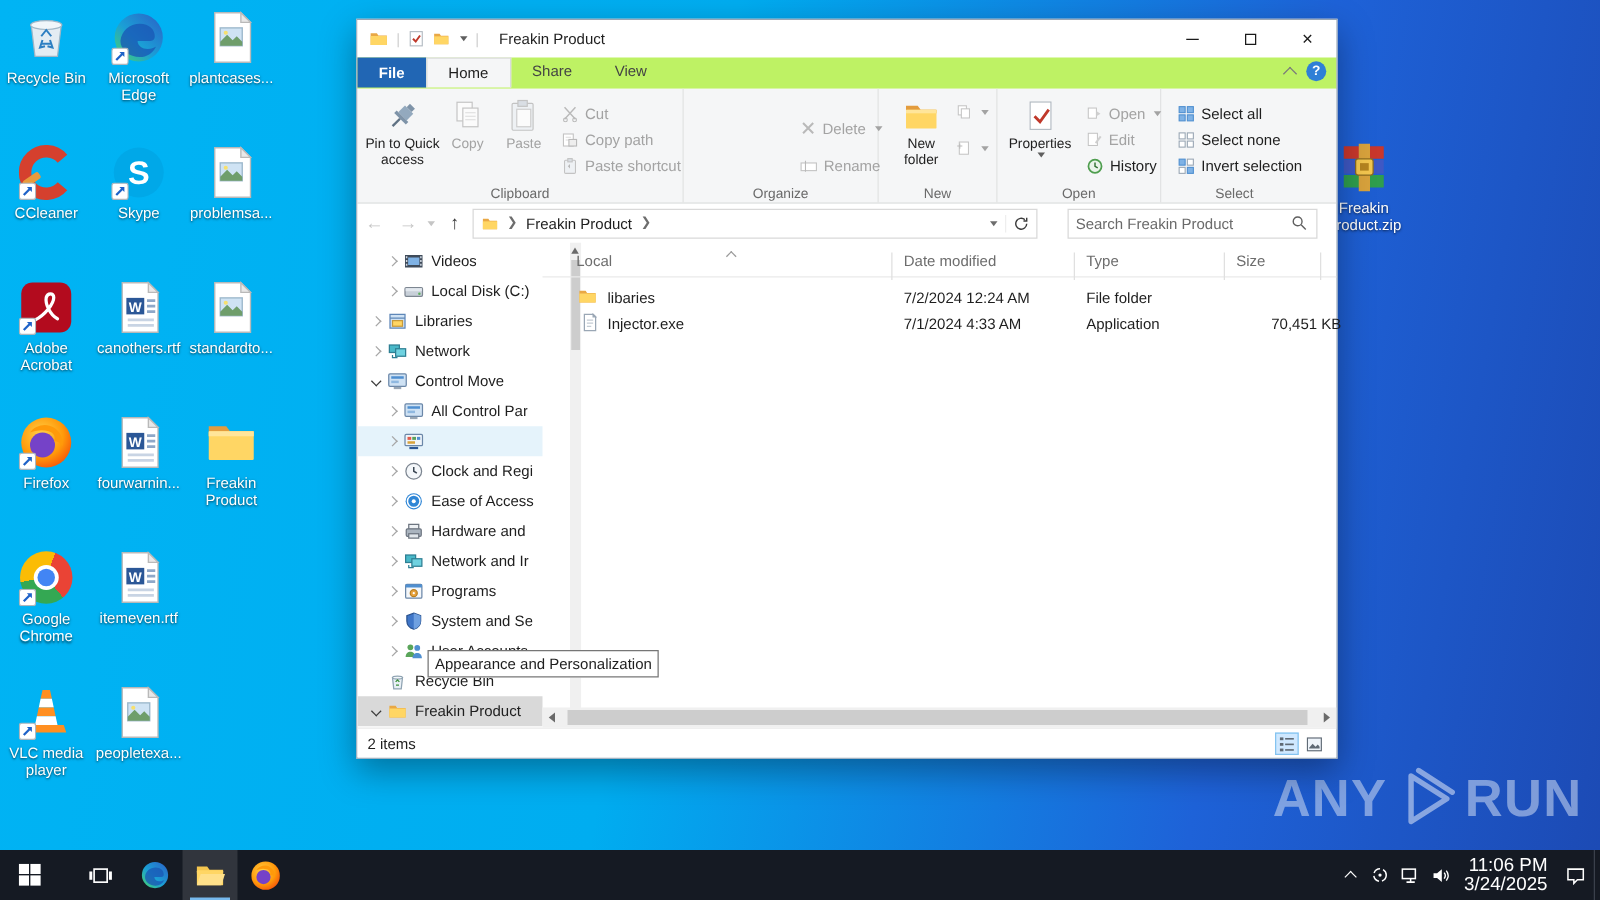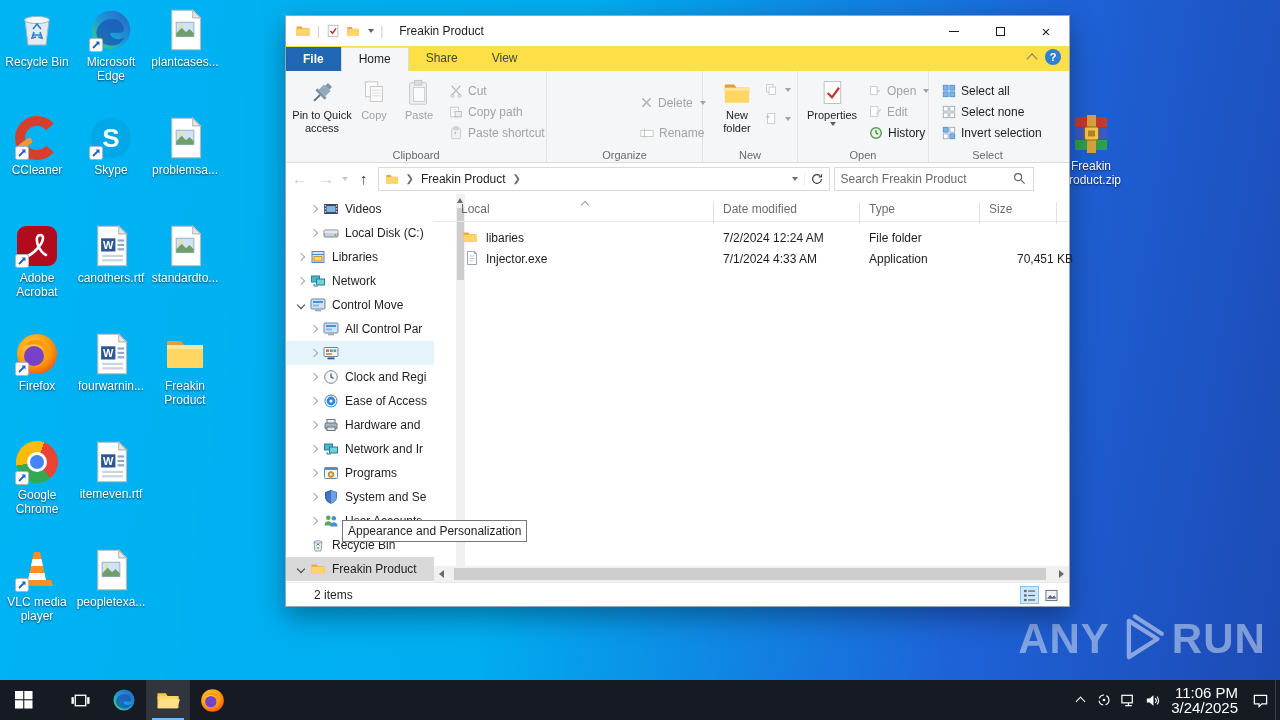--- a/index.html
+++ b/index.html
@@ -22,21 +22,21 @@
 
 .win{position:absolute;left:285px;top:15px;width:785px;height:592px;background:#fff;border:1px solid #97a5b5;box-shadow:0 10px 26px rgba(0,0,0,.35)}
 .tb{position:absolute;left:0;top:0;right:0;height:30px;background:#fff;display:flex;align-items:center}
 .tb .qat{display:flex;align-items:center;gap:6px;padding-left:9px}
 .tb .title{margin-left:16px;font-size:12px;color:#1e1e1e}
 .capbtns{position:absolute;right:0;top:0;display:flex}
 .capbtn{width:46px;height:30px;display:flex;align-items:center;justify-content:center;font-size:15px;color:#1a1a1a}
 .capbtn .minl{width:10px;height:1px;background:#1a1a1a}
 .capbtn .maxb{width:9px;height:9px;border:1px solid #1a1a1a}
 
-.tabs{position:absolute;left:0;top:30px;right:0;height:25px;background:#fde047;display:flex;align-items:center}
+.tabs{position:absolute;left:0;top:30px;right:0;height:25px;background:#bef264;display:flex;align-items:flex-start}
 .tab{padding:4px 17px 5px;font-size:12px;color:#444}
 .tab.file{background:#2166b4;color:#fff;font-weight:bold;padding:5px 17px}
 .tab.active{border:1px solid #dadbdc;border-bottom:none;background:#f5f6f7;color:#1e1e1e}
 .tabs-right{position:absolute;right:8px;top:33px;display:flex;align-items:center;gap:9px}
 .chvup{width:8px;height:8px;border-right:1.5px solid #7a7a7a;border-bottom:1.5px solid #7a7a7a;transform:rotate(-135deg);margin-top:4px}
 .helpb{width:16px;height:16px;border-radius:50%;background:#2f7fd6;color:#fff;font-size:11px;font-weight:bold;display:flex;align-items:center;justify-content:center}
 
 .ribbon{position:absolute;left:0;top:55px;right:0;height:92px;background:#f5f6f7;border-bottom:1px solid #dadbdc;display:flex}
 .rg{position:relative;height:100%;border-right:1px solid #e2e3e4;flex:none}
 .rg .gl{position:absolute;left:0;right:0;bottom:1px;text-align:center;font-size:11px;color:#6a6a6a}
@@ -47,21 +47,21 @@
 .sb{height:21px;display:flex;align-items:center;gap:5px;padding:0 5px;font-size:12px;color:#1e1e1e;white-space:nowrap}
 .dis{color:#a3a3a3}
 .car{width:0;height:0;border-left:3px solid transparent;border-right:3px solid transparent;border-top:4px solid currentColor;display:inline-block;margin-left:2px}
 
 .addr{position:absolute;left:0;top:147px;right:0;height:31px;background:#fff;display:flex;align-items:center}
 .navb{font-size:15px;line-height:1;padding:0 6px}
 .navb.off{color:#c5c5c5}.navb.on{color:#3b3b3b}
 .abox{height:24px;border:1px solid #d9d9d9;background:#fff;display:flex;align-items:center;flex:none}
 .abox .crumb{padding:0 6px;display:flex;align-items:center;gap:7px}
 .sep7{color:#6d6d6d;font-size:10px}
-.sbox{height:24px;border:1px solid #d9d9d9;background:#fff;margin-left:4px;display:flex;align-items:center;flex:none}
+.sbox{height:24px;border:1px solid #d9d9d9;background:#fff;margin-left:24px;display:flex;align-items:center;flex:none}
 .sbox input{border:none;outline:none;flex:1;font-size:12px;padding:0 6px;font-family:inherit;color:#1e1e1e;background:transparent}
 .sbox input::placeholder{color:#6a6a6a}
 
 .main{position:absolute;left:0;top:178px;right:0;bottom:24px;background:#fff}
 .tree{position:absolute;left:0;top:0;width:179px;bottom:0;overflow:hidden}
 .trow{position:absolute;left:0;width:148px;height:24px;display:flex;align-items:center}
 .trow.sel{background:#d9d9d9}
 .trow.hov{background:#e5f3fb}
 .chv{width:14px;flex:none;display:flex;justify-content:center}
 .chv::before{content:"";width:5px;height:5px;border-right:1.4px solid #a6a6a6;border-bottom:1.4px solid #a6a6a6;transform:rotate(-45deg)}
@@ -86,21 +86,21 @@
 .frow{position:absolute;left:0;right:20px;height:21px;display:flex;align-items:center}
 .fcell{position:absolute;white-space:nowrap;overflow:hidden}
 .fico{position:absolute;width:16px;height:16px;top:2px}
 
 .hsb{position:absolute;left:0;right:0;bottom:0;height:16px;background:#f0f0f0}
 .hsb .thumb{position:absolute;top:2px;height:12px;left:20px;width:592px;background:#cdcdcd}
 .htri{width:0;height:0;position:absolute;top:4px}
 .htri.l{border-top:4px solid transparent;border-bottom:4px solid transparent;border-right:5px solid #6a6a6a;left:5px}
 .htri.r{border-top:4px solid transparent;border-bottom:4px solid transparent;border-left:5px solid #6a6a6a;right:5px}
 
-.status{position:absolute;left:0;bottom:0;right:0;height:24px;background:#fff;border-top:1px solid #eaeaea;display:flex;align-items:center;padding-left:28px}
+.status{position:absolute;left:0;bottom:0;right:0;height:24px;background:#fff;border-top:1px solid #eaeaea;display:flex;align-items:center;padding-left:8px}
 .vbtns{position:absolute;right:8px;top:3px;display:flex;gap:3px}
 .vbtn{width:19px;height:18px;display:flex;align-items:center;justify-content:center;border:1px solid transparent}
 .vbtn.sel{background:#cfe8ff;border-color:#84c3f0}
 
 .tbar{position:absolute;left:0;bottom:0;width:1280px;height:40px;background:#151a23;display:flex;align-items:center;z-index:30}
 .startb{width:48px;height:40px;display:flex;align-items:center;justify-content:center}
 .tsearch{width:288px;height:40px;background:#f2f3f4;border:1px solid #30363f;display:flex;align-items:center;gap:9px;padding-left:13px}
 .tsearch span{color:#4a4a4a;font-size:13px}
 .tkicon{width:44px;height:40px;display:flex;align-items:center;justify-content:center;position:relative}
 .tkicon.active{background:rgba(255,255,255,.12)}

